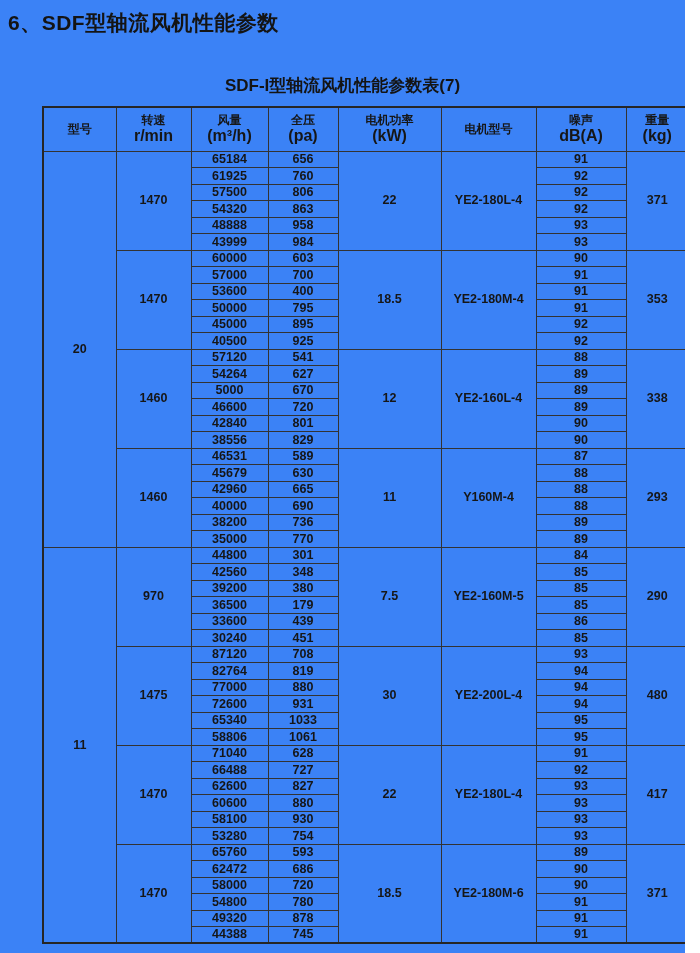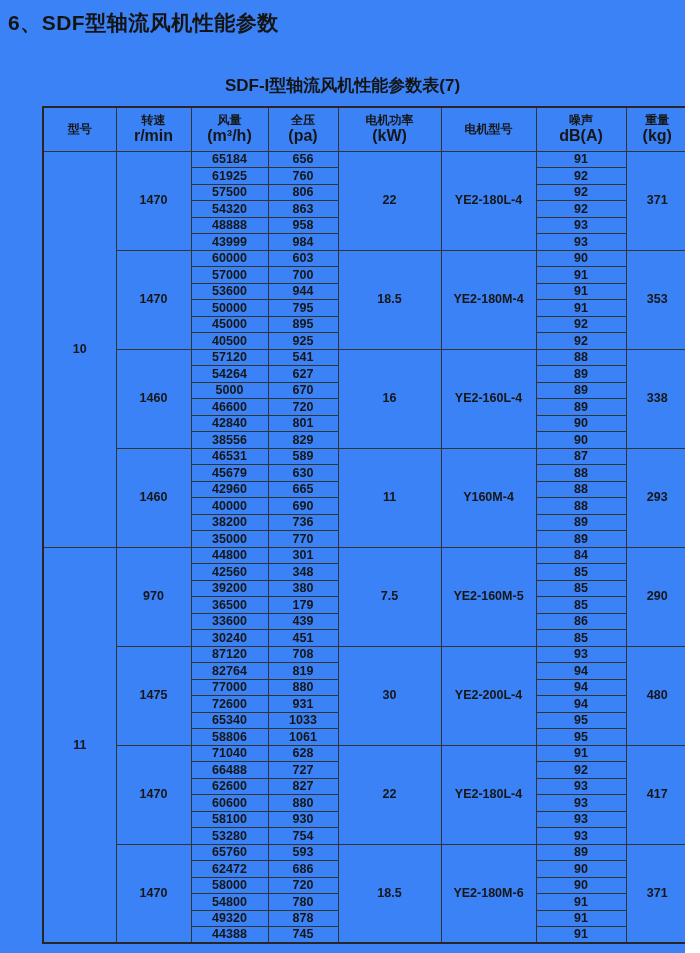--- a/index.html
+++ b/index.html
@@ -128,21 +128,21 @@
           <div class="h-sub">dB(A)</div>
         </th>
         <th>
           <div class="h-label">重量</div>
           <div class="h-sub">(kg)</div>
         </th>
       </tr>
     </thead>
     <tbody id="tbody">
         <tr>
-          <td rowspan="24" class="col-model">10</td>
+          <td rowspan="24" class="col-model">20</td>
           <td rowspan="6">1470</td>
           <td>65184</td>
           <td>656</td>
           <td rowspan="6">22</td>
           <td rowspan="6">YE2-180L-4</td>
           <td>91</td>
           <td rowspan="6">371</td>
         </tr>
         <tr>
           <td>61925</td>
@@ -178,21 +178,21 @@
           <td>90</td>
           <td rowspan="6">353</td>
         </tr>
         <tr>
           <td>57000</td>
           <td>700</td>
           <td>91</td>
         </tr>
         <tr>
           <td>53600</td>
-          <td>944</td>
+          <td>400</td>
           <td>91</td>
         </tr>
         <tr>
           <td>50000</td>
           <td>795</td>
           <td>91</td>
         </tr>
         <tr>
           <td>45000</td>
           <td>895</td>
@@ -200,21 +200,21 @@
         </tr>
         <tr>
           <td>40500</td>
           <td>925</td>
           <td>92</td>
         </tr>
         <tr>
           <td rowspan="6">1460</td>
           <td>57120</td>
           <td>541</td>
-          <td rowspan="6">16</td>
+          <td rowspan="6">12</td>
           <td rowspan="6">YE2-160L-4</td>
           <td>88</td>
           <td rowspan="6">338</td>
         </tr>
         <tr>
           <td>54264</td>
           <td>627</td>
           <td>89</td>
         </tr>
         <tr>

